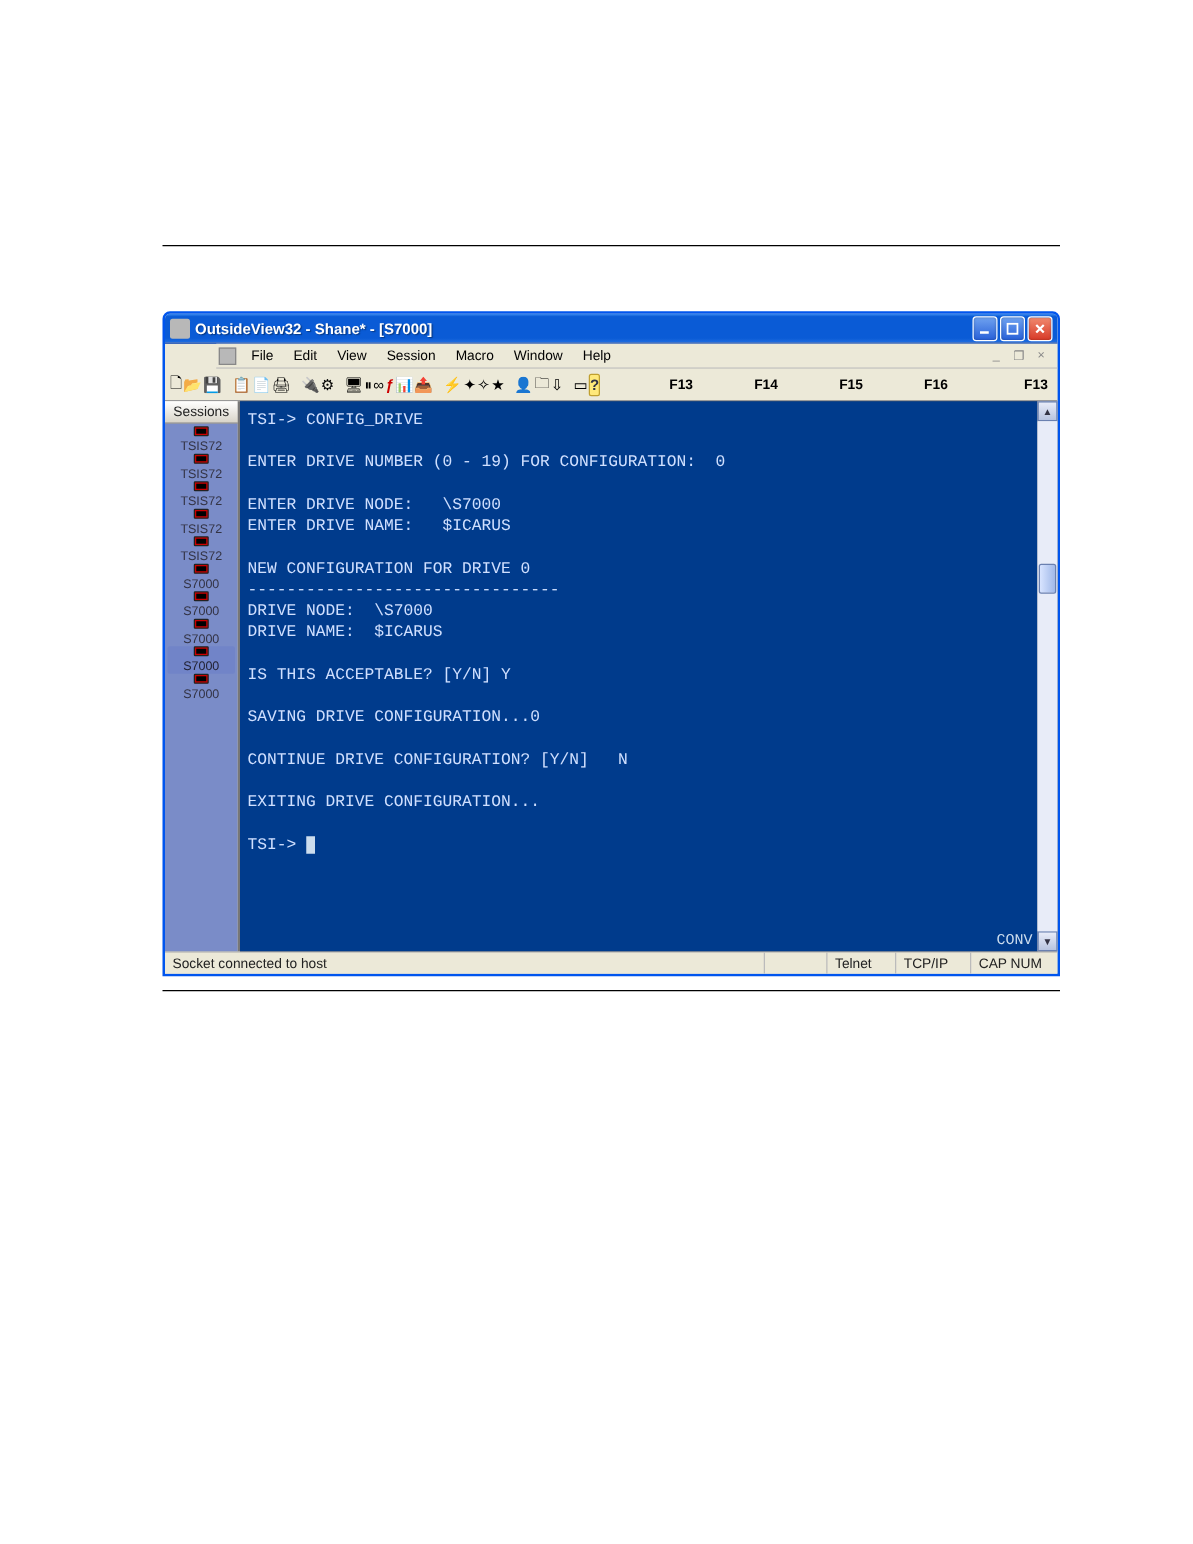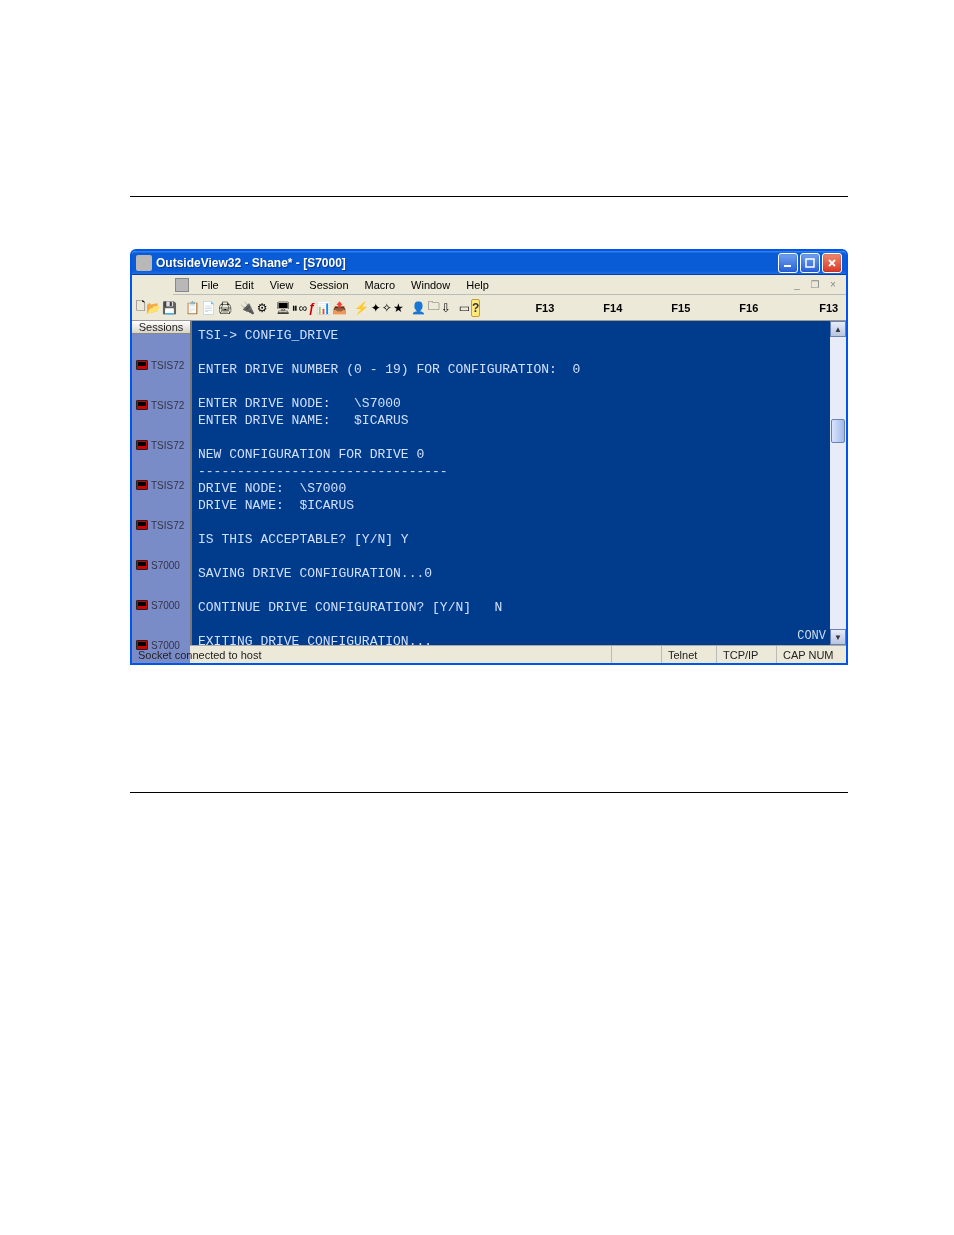--- a/index.html
+++ b/index.html
@@ -25,21 +25,21 @@
     left: 130px;
     width: 718px;
     height: 1px;
     background: #000;
   }
   .window {
     position: absolute;
     top: 249px;
     left: 130px;
     width: 718px;
-    height: 416px;
+    height: 532px;
     border: 2px solid #0055ee;
     border-radius: 6px 6px 0 0;
     background: #ece9d8;
     overflow: hidden;
   }
   .titlebar {
     height: 24px;
     background: linear-gradient(to bottom, #3c8cf0, #0a5bd6 10%, #0a5bd6 85%, #1f6de0);
     color: #fff;
     display: flex;
@@ -148,27 +148,28 @@
     font-size: 11px;
     color: #222;
   }
   .session-tabs {
     flex: 1;
     background: #7a8cc8;
     padding-top: 2px;
   }
   .session-tab {
     height: 22px;
-    margin: 18px 2px;
+    margin: 0 2px;
     border-radius: 2px;
     display: flex;
     align-items: center;
     padding: 0 2px;
     font-size: 10px;
     gap: 3px;
+    flex-direction: column;
   }
   .session-tab.inactive { color: #334; }
   .session-tab.active {
     background: rgba(100,120,200,0.4);
     color: #223;
   }
   .session-tab .tab-icon {
     width: 12px; height: 10px;
     background: #c00;
     border: 1px solid #222;

